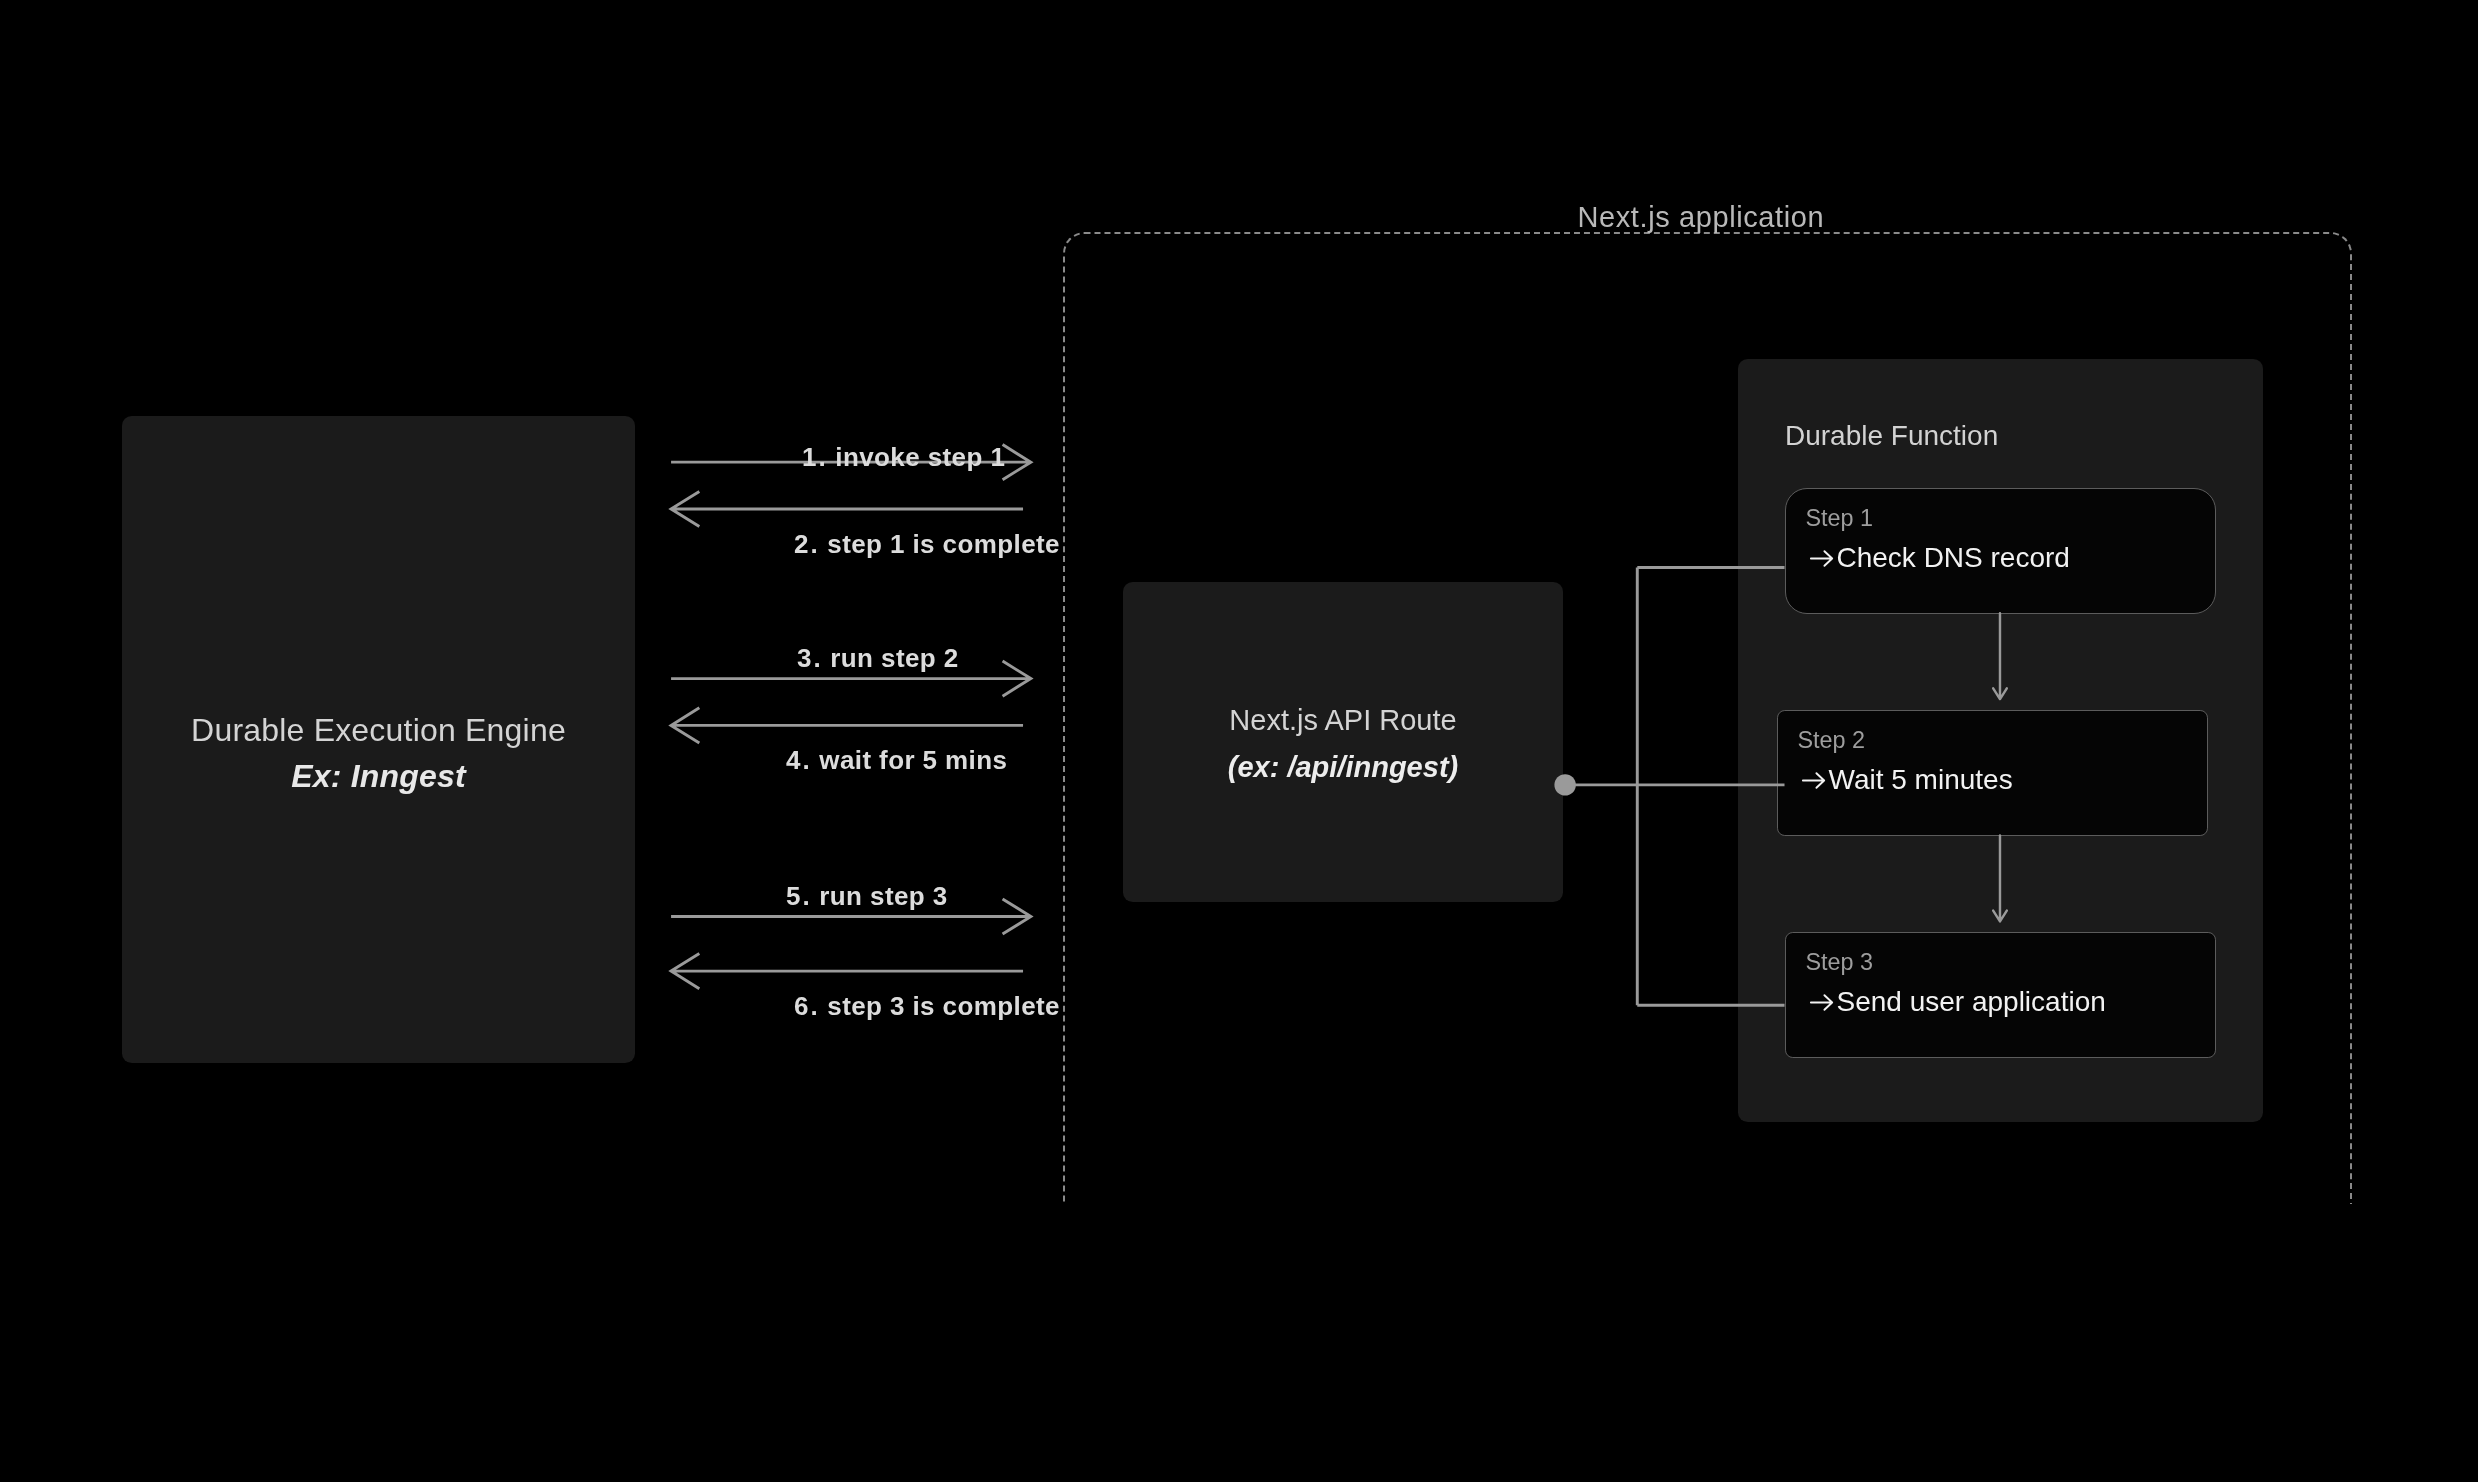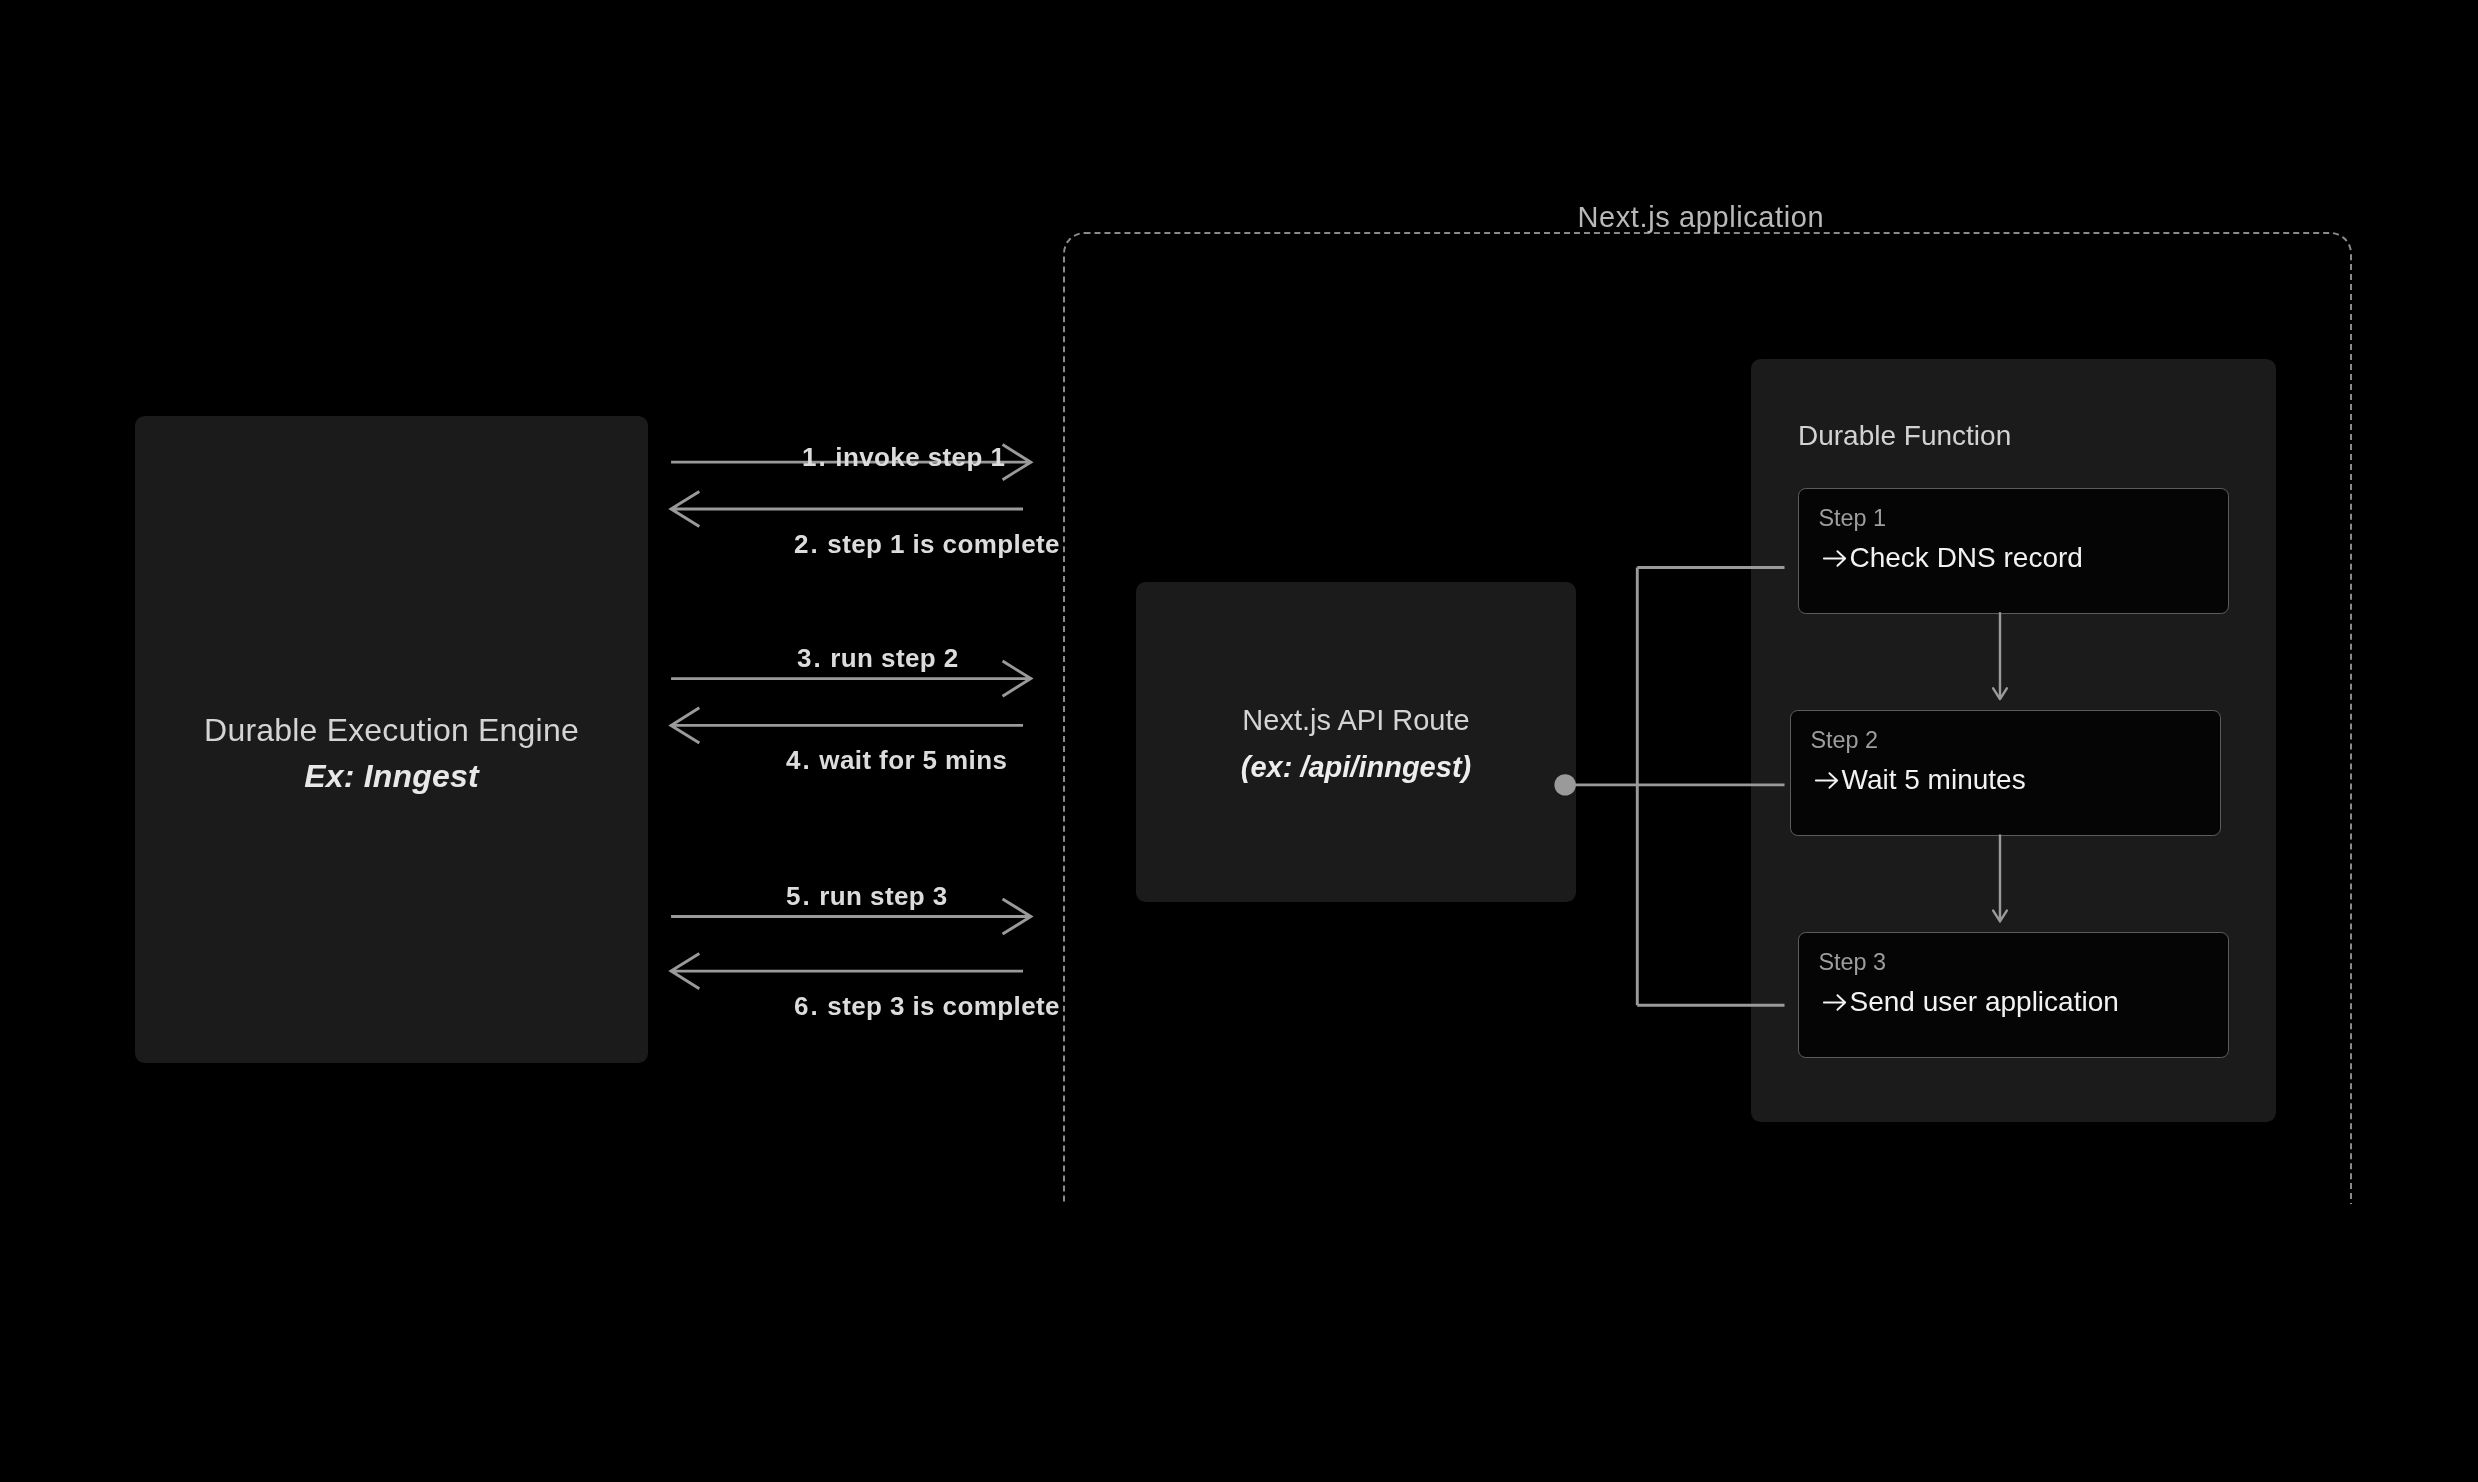--- a/index.html
+++ b/index.html
@@ -20,21 +20,20 @@
 
   
   .panel {
     position: absolute;
     box-sizing: border-box;
   }
 
   .solid-box {
     background: #1b1b1b;
     border-radius: 9.8px;
-    margin-left: 13px;
   }
 
   .dashed-container {
     border: 2px dashed #8a8a8a;
     border-radius: 21.5px;
     background: transparent;
   }
 
   .dashed-title {
     position: absolute;
@@ -155,21 +154,21 @@
   </div>
 
   <div class="panel solid-box" style="left:1123px; top:582px; width:440px; height:320px;">
     <div class="api-label" style="top:122px;">Next.js API Route</div>
     <div class="api-label api-sub" style="top:169px;">(ex: /api/inngest)</div>
   </div>
 
   <div class="panel solid-box" style="left:1738px; top:359px; width:525px; height:763px;">
     <div class="df-title" style="left:47px; top:61px;">Durable Function</div>
 
-    <div class="step-box" style="left:47px; top:129px; width:431px; height:126px;">
+    <div class="step-box" style="left:47px; top:129px; width:431px; height:126px;border-radius:22px;">
       <div class="step-kicker">Step 1</div>
       <div class="step-body">
         <span class="step-arrow-glyph">
           <svg viewBox="0 0 30 30" width="29" height="29">
             <path d="M3 15 H25 M17 7.5 L25 15 L17 22.5" fill="none" stroke="#f2f2f2" stroke-width="2" stroke-linecap="round" stroke-linejoin="round"></path>
           </svg>
         </span>
         <span>Check DNS record</span>
       </div>
     </div>

